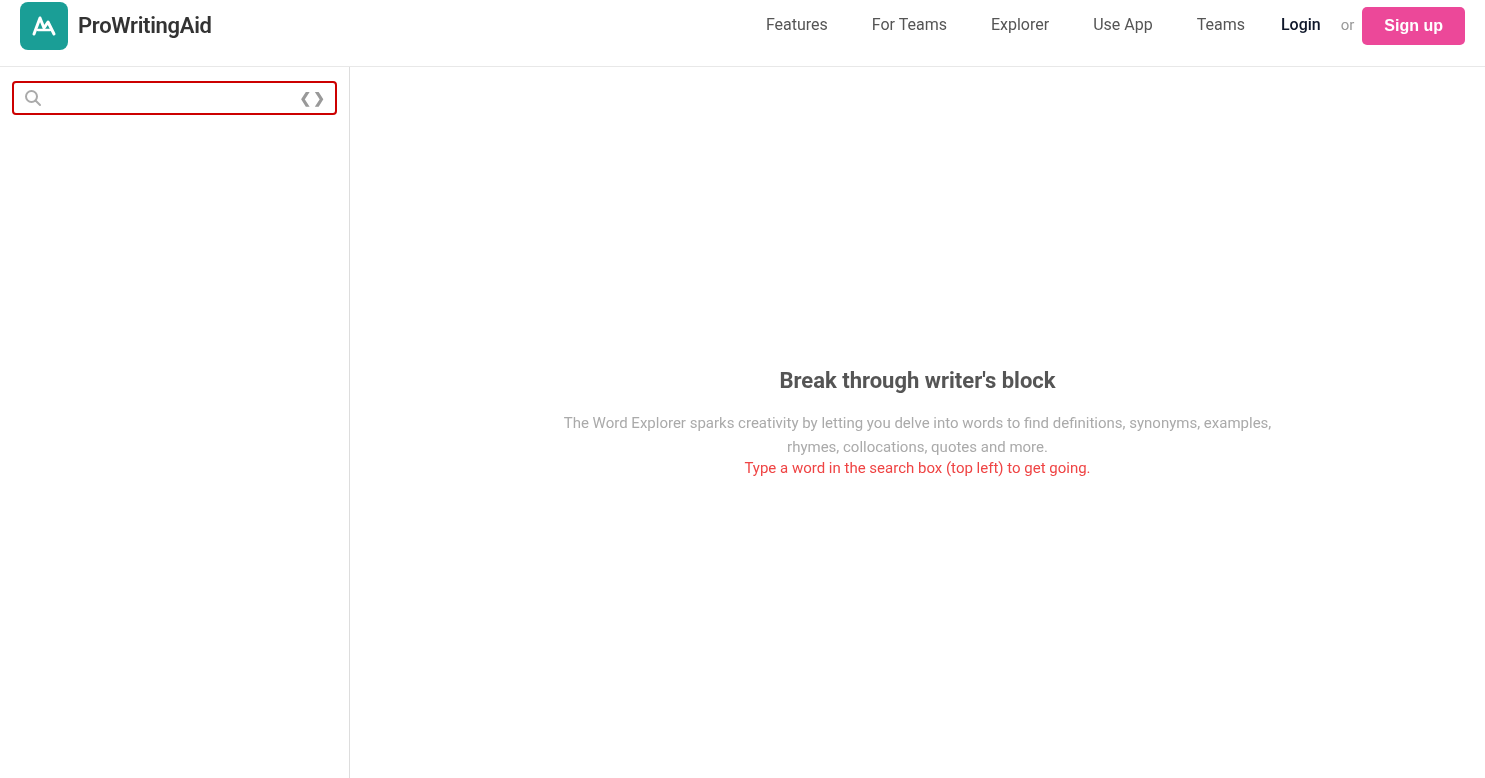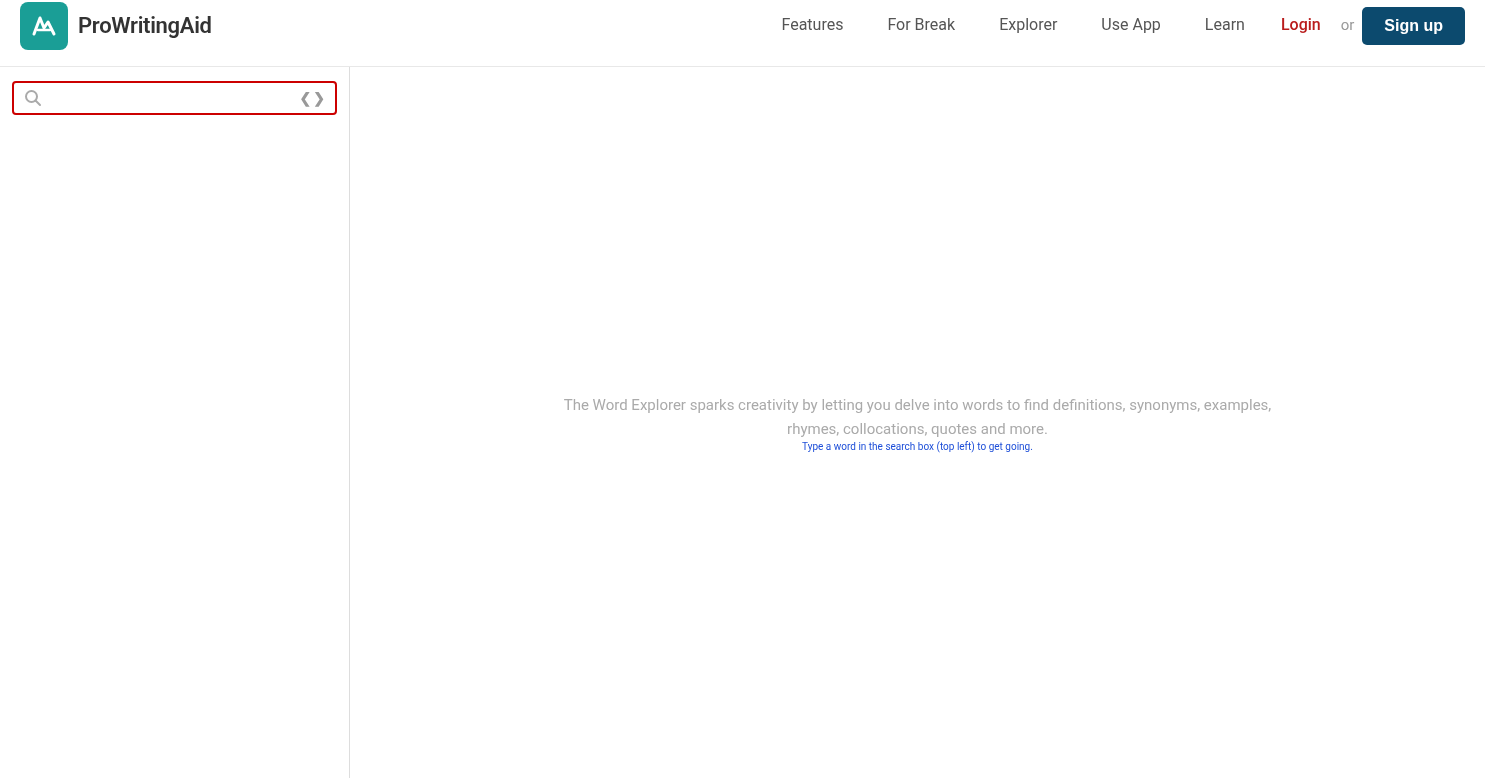--- a/index.html
+++ b/index.html
@@ -66,35 +66,35 @@
       font-size: 16px;
       color: #555555;
       padding: 8px 20px;
       cursor: pointer;
       text-decoration: none;
       white-space: nowrap;
     }
 
     .nav-login {
       font-size: 16px;
-      color: #b91c1c;
+      color: #0f172a;
       padding: 8px 12px;
       cursor: pointer;
       font-weight: 500;
     }
 
     .nav-or {
       font-size: 15px;
       color: #999999;
       padding: 0 4px;
       margin-top: 9px;
     }
 
     .nav-signup {
-      background-color: #0c4a6e;
+      background-color: #ec4899;
       color: #ffffff;
       font-size: 16px;
       font-weight: 600;
       padding: 10px 22px;
       border-radius: 5px;
       cursor: pointer;
       border: none;
       white-space: nowrap;
     }
 
@@ -169,44 +169,44 @@
     }
 
     .main-description {
       font-size: 15px;
       color: #aaaaaa;
       line-height: 1.6;
       max-width: 720px;
     }
 
     .main-instruction {
-      font-size: 10px;
-      color: #1d4ed8;
+      font-size: 15px;
+      color: #ef4444;
     }
   </style>
 </head>
 <body>
 
 <nav class="navbar">
   <div class="navbar-left">
     <div class="logo-icon">
       <svg viewBox="0 0 32 32" fill="none" xmlns="http://www.w3.org/2000/svg">
         <path d="M6 24 L12 8 L16 18 L20 12 L26 24" stroke="white" stroke-width="3" stroke-linecap="round" stroke-linejoin="round" fill="none"></path>
         <path d="M10 20 L22 20" stroke="white" stroke-width="2.5" stroke-linecap="round"></path>
       </svg>
     </div>
     <span class="logo-text">ProWritingAid</span>
   </div>
 
   <div class="navbar-right">
     <a class="nav-link">Features</a>
-    <a class="nav-link">For Break</a>
+    <a class="nav-link">For Teams</a>
     <a class="nav-link">Explorer</a>
     <a class="nav-link">Use App</a>
-    <a class="nav-link">Learn</a>
+    <a class="nav-link">Teams</a>
     <a class="nav-login">Login</a>
     <span class="nav-or">or</span>
     <button class="nav-signup">Sign up</button>
   </div>
 </nav>
 
 <div class="main-layout">
 
   <aside class="sidebar">
     <div class="search-box">
@@ -218,16 +218,17 @@
       </span>
       <input type="text" class="search-input" placeholder="" style="">
       <div class="search-nav-buttons">
         <span style="cursor:pointer; color:#999; font-size:14px;">❮</span>
         <span style="cursor:pointer; color:#999; font-size:14px;">❯</span>
       </div>
     </div>
   </aside>
 
   <main class="content-area">
+    <h2 class="main-heading">Break through writer's block</h2>
     <p class="main-description">The Word Explorer sparks creativity by letting you delve into words to find definitions, synonyms, examples, rhymes, collocations, quotes and more.</p>
     <p class="main-instruction">Type a word in the search box (top left) to get going.</p>
   </main>
 </div>
 
 </body></html>

